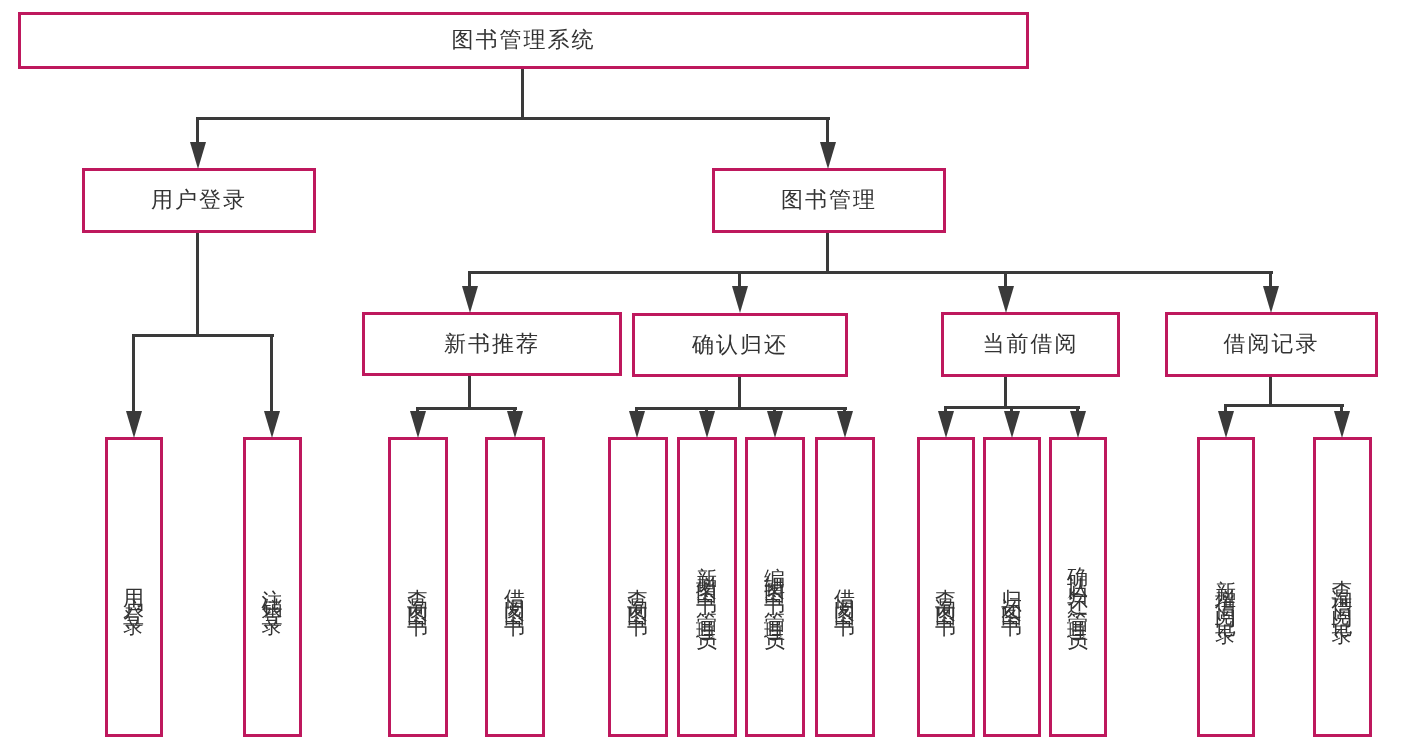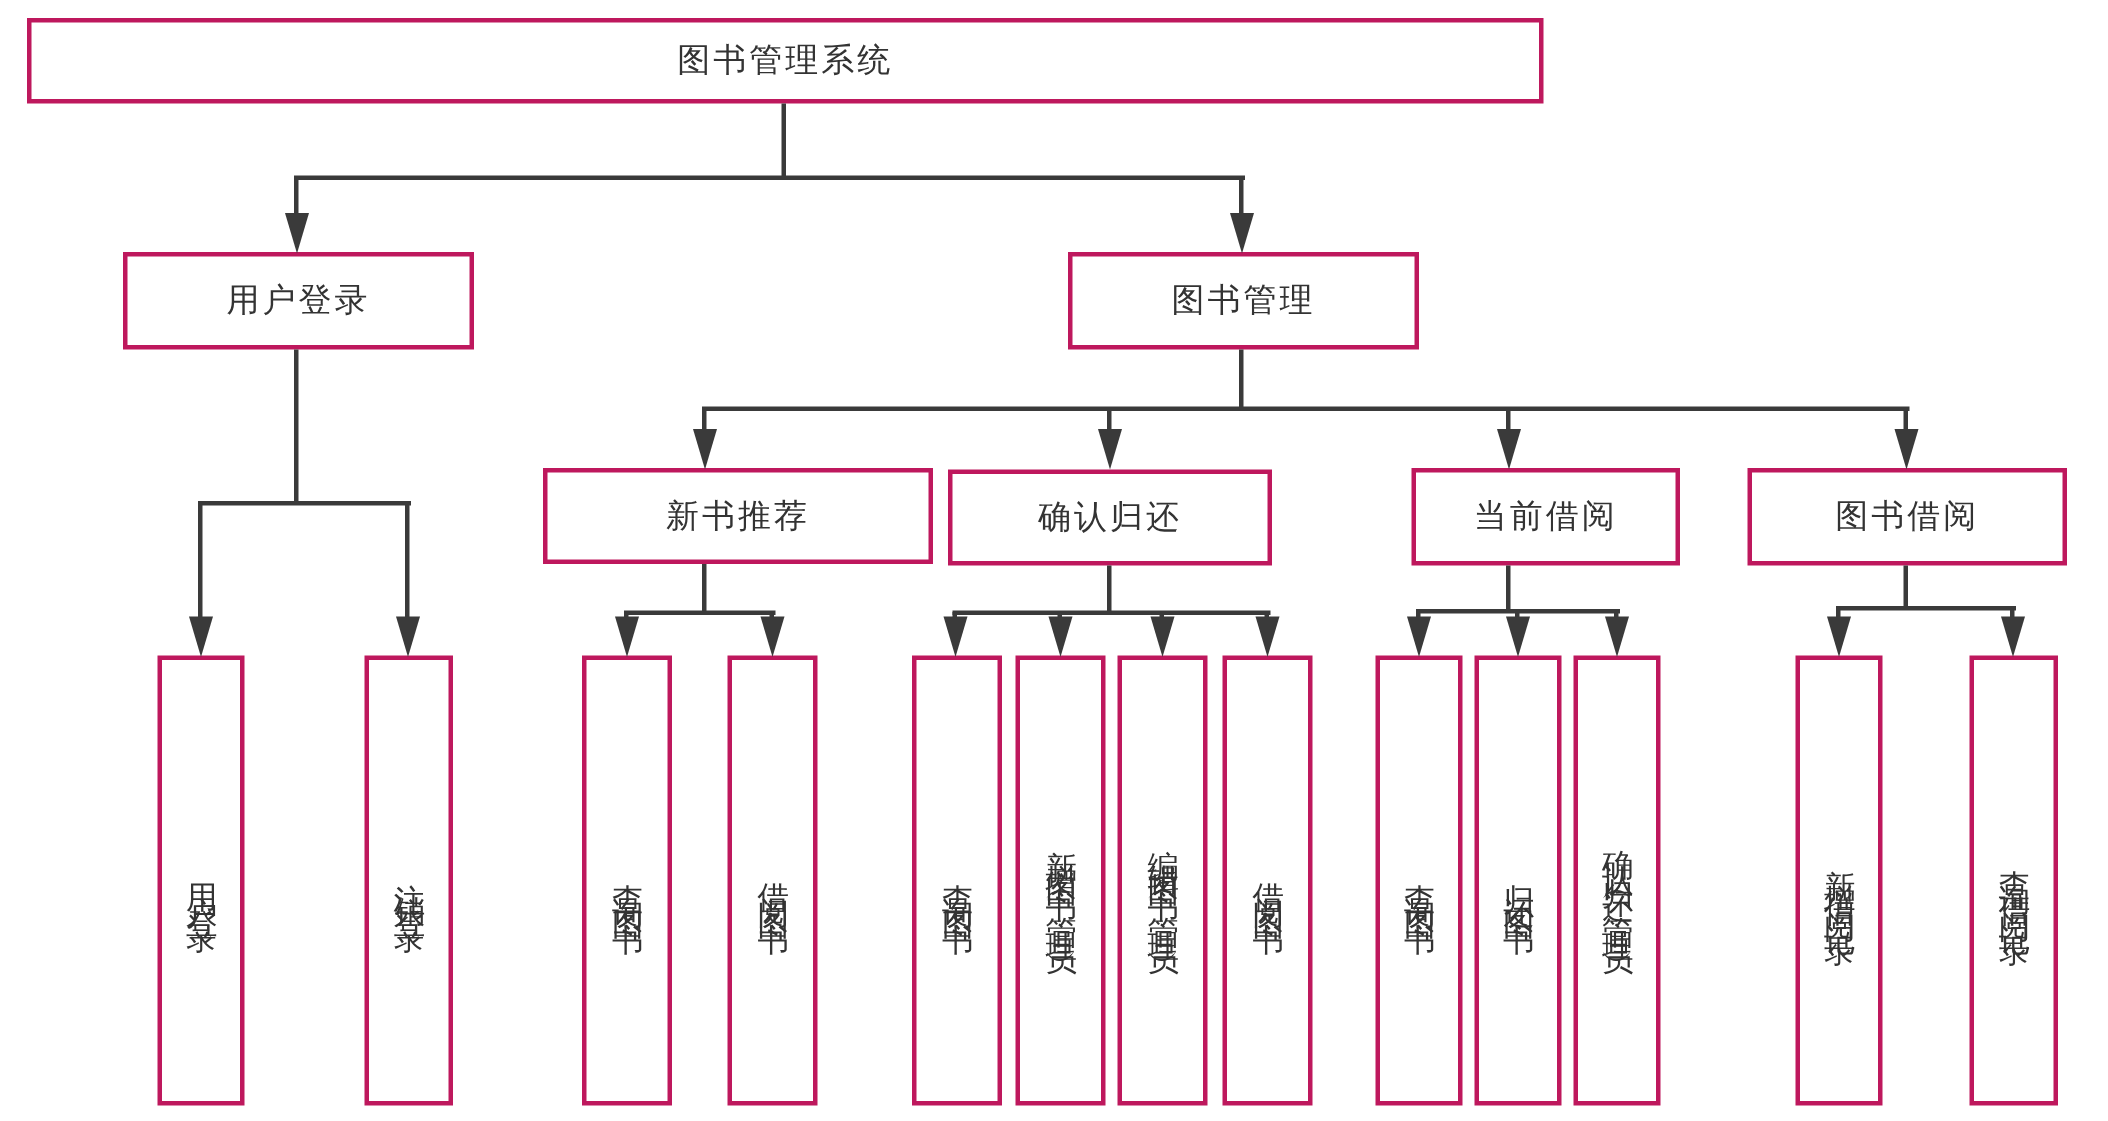--- a/index.html
+++ b/index.html
@@ -63,21 +63,21 @@
 </head>
 <body>
 
 <div id="stage">
 <div class="node" style="left: 18px; top: 12px; width: 1011px; height: 57px;">图书管理系统</div>
     <div class="node" style="left: 82px; top: 168px; width: 234px; height: 65px;">用户登录</div>
     <div class="node" style="left: 712px; top: 168px; width: 234px; height: 65px;">图书管理</div>
     <div class="node" style="left: 362px; top: 312px; width: 260px; height: 64px;">新书推荐</div>
     <div class="node" style="left: 632px; top: 313px; width: 216px; height: 64px;">确认归还</div>
     <div class="node" style="left: 902px; top: 312px; width: 179px; height: 65px; margin-left: 39px;">当前借阅</div>
-    <div class="node" style="left: 1165px; top: 312px; width: 213px; height: 65px;">图书借阅</div>
+    <div class="node" style="left: 1165px; top: 312px; width: 213px; height: 65px;">借阅记录</div>
     <div class="node vertical" style="left: 105px; top: 437px; width: 58px; height: 300px;">用户登录</div>
     <div class="node vertical" style="left: 243px; top: 437px; width: 59px; height: 300px;">注销登录</div>
     <div class="node vertical" style="left: 388px; top: 437px; width: 60px; height: 300px;">查询图书</div>
     <div class="node vertical" style="left: 485px; top: 437px; width: 60px; height: 300px;">借阅图书</div>
     <div class="node vertical" style="left: 608px; top: 437px; width: 60px; height: 300px;">查询图书</div>
     <div class="node vertical" style="left: 677px; top: 437px; width: 60px; height: 300px;">新增图书（管理员）</div>
     <div class="node vertical" style="left: 745px; top: 437px; width: 60px; height: 300px;">编辑图书（管理员）</div>
     <div class="node vertical" style="left: 815px; top: 437px; width: 60px; height: 300px;">借阅图书</div>
     <div class="node vertical" style="left: 917px; top: 437px; width: 58px; height: 300px;">查询图书</div>
     <div class="node vertical" style="left: 983px; top: 437px; width: 58px; height: 300px;">归还图书</div>

